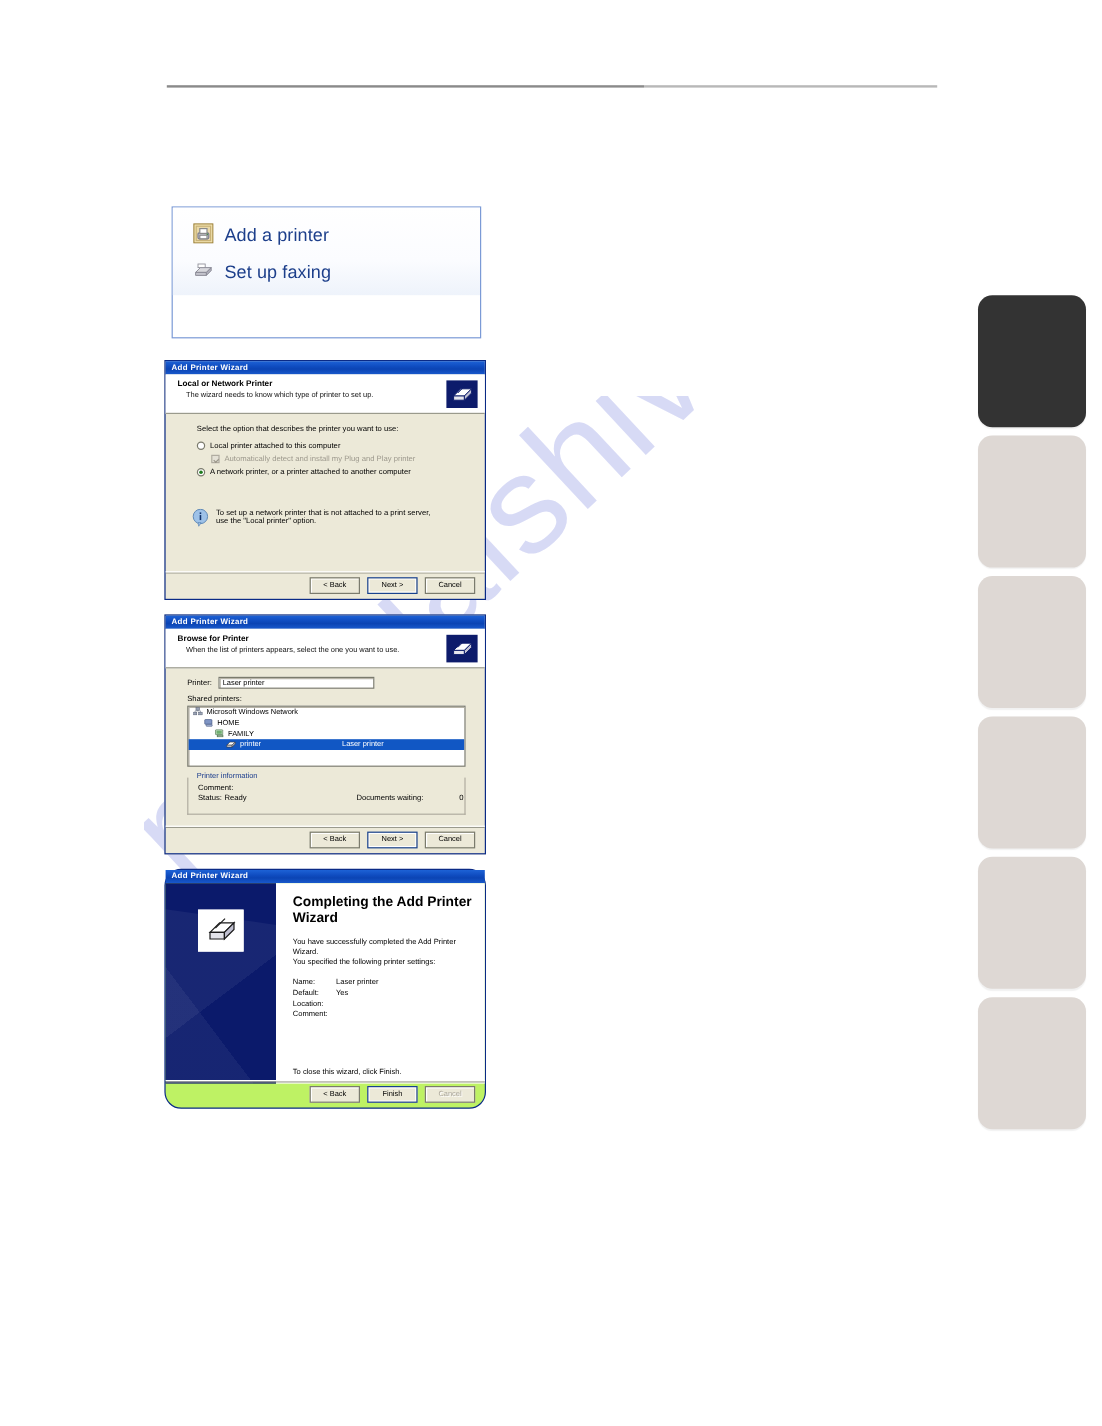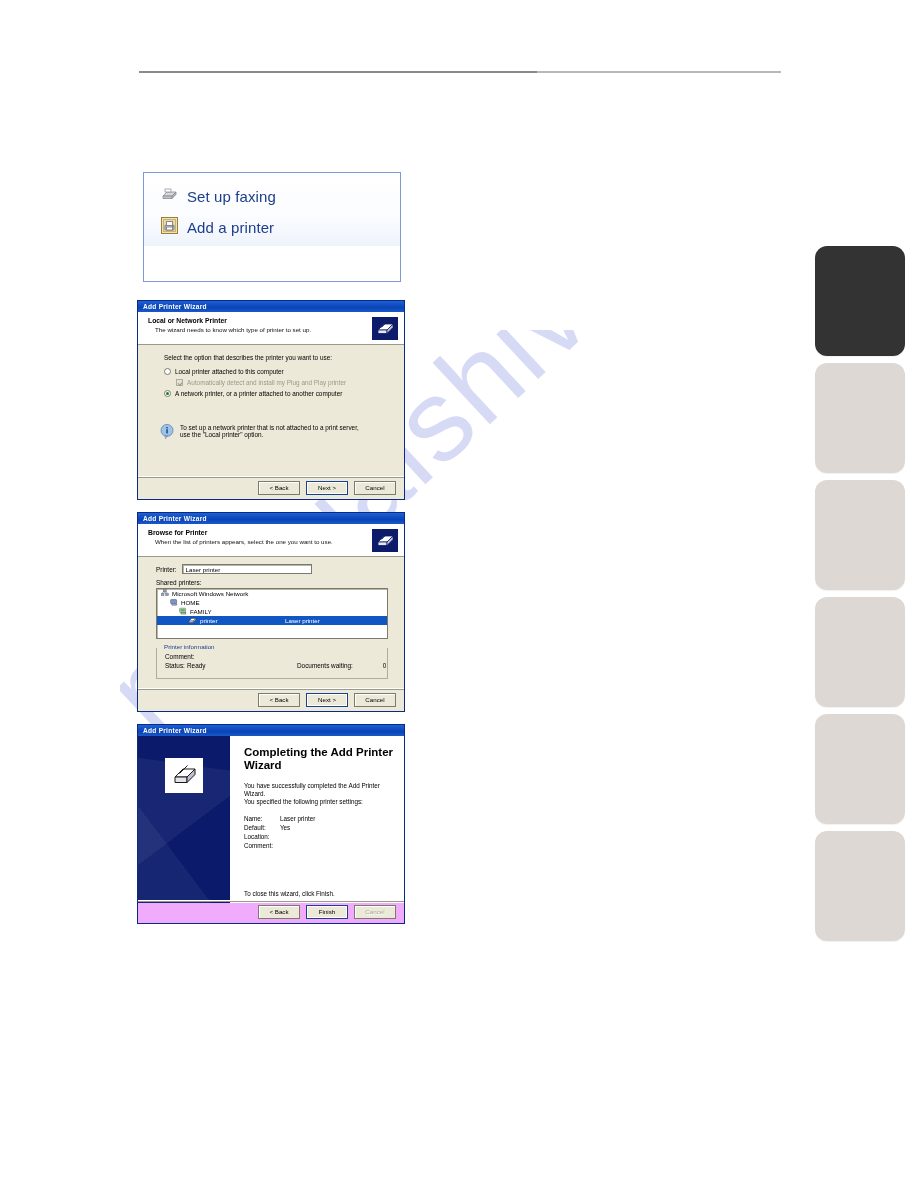--- a/index.html
+++ b/index.html
@@ -185,47 +185,47 @@
 <body>
 
 <div class="page-rule"></div>
 
 <div class="watermark">
   <span>manualshive.com</span>
 </div>
 
 <div class="tasks-panel">
   <div class="tasks-body">
-
-    <div class="task-item">
-      <span>
-        <svg width="17" height="17" viewBox="0 0 17 17">
-          <path d="M2 10 L6 6 L15 6 L11 10 Z" fill="#d8d8dd" stroke="#8b8b96" stroke-width="0.8"></path>
-          <path d="M2 10 L2 12.5 L11 12.5 L11 10 Z" fill="#c3c3cc" stroke="#8b8b96" stroke-width="0.8"></path>
-          <path d="M11 10 L15 6 L15 8.5 L11 12.5 Z" fill="#aeaeba" stroke="#8b8b96" stroke-width="0.8"></path>
-          <rect x="4" y="3" width="6" height="3" fill="#ffffff" stroke="#8b8b96" stroke-width="0.7"></rect>
-        </svg>
-      </span>
-      <span class="label">Set up faxing</span>
-    </div>
 
     <div class="task-item">
       <span>
         <svg width="17" height="17" viewBox="0 0 17 17">
           <rect x="0.5" y="0.5" width="16" height="16" fill="#f2e2b0" stroke="#9a7f37"></rect>
           <rect x="2.5" y="2.5" width="12" height="12" fill="#e9d9a8" stroke="#c9b277"></rect>
           <rect x="4" y="8" width="9" height="5" rx="1" fill="#c9c9d4" stroke="#7a7a8c"></rect>
           <rect x="5.5" y="4.5" width="6" height="4" fill="#ffffff" stroke="#8a8a8a"></rect>
           <rect x="5.5" y="10" width="6" height="3" fill="#ffffff" stroke="#8a8a8a"></rect>
           <circle cx="11.8" cy="9.3" r="0.7" fill="#4a8b4a"></circle>
         </svg>
       </span>
       <span class="label">Add a printer</span>
     </div>
 
+    <div class="task-item">
+      <span>
+        <svg width="17" height="17" viewBox="0 0 17 17">
+          <path d="M2 10 L6 6 L15 6 L11 10 Z" fill="#d8d8dd" stroke="#8b8b96" stroke-width="0.8"></path>
+          <path d="M2 10 L2 12.5 L11 12.5 L11 10 Z" fill="#c3c3cc" stroke="#8b8b96" stroke-width="0.8"></path>
+          <path d="M11 10 L15 6 L15 8.5 L11 12.5 Z" fill="#aeaeba" stroke="#8b8b96" stroke-width="0.8"></path>
+          <rect x="4" y="3" width="6" height="3" fill="#ffffff" stroke="#8b8b96" stroke-width="0.7"></rect>
+        </svg>
+      </span>
+      <span class="label">Set up faxing</span>
+    </div>
+
   </div>
 </div>
 
 <div class="dlg" style="left:137px;top:300px;width:268px;height:200px;">
 
   <div class="dlg-title">
     <span>Add Printer Wizard</span>
   </div>
 
   <div class="dlg-banner">
@@ -378,21 +378,21 @@
 
   </div>
 
   <div class="dlg-foot" style="position:absolute;left:0;right:0;bottom:0;">
     <div class="btn">&lt; Back</div>
     <div class="btn default">Next &gt;</div>
     <div class="btn">Cancel</div>
   </div>
 </div>
 
-<div class="dlg" style="left:137px;top:724px;width:268px;height:200px;background:#f0abfc;">
+<div class="dlg" style="left:137px;top:724px;width:268px;height:200px;background:#bef264;border-radius:14px;">
 
   <div class="dlg-title">
     <span>Add Printer Wizard</span>
   </div>
 
   <div style="display:flex;height:167px;">
 
     <div class="final-left">
       <div class="ghost"></div>
       <div class="final-badge">

